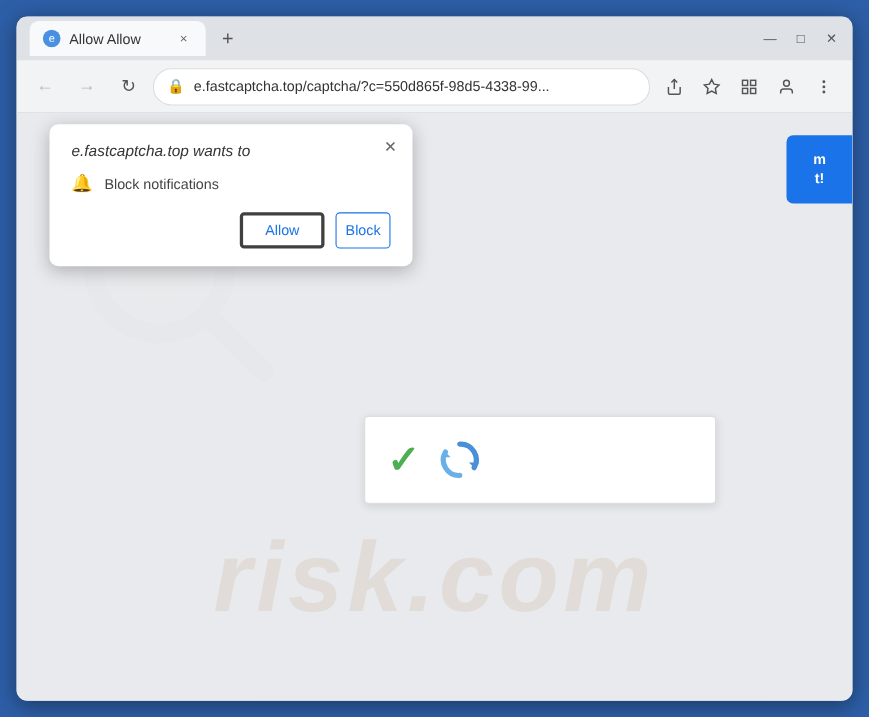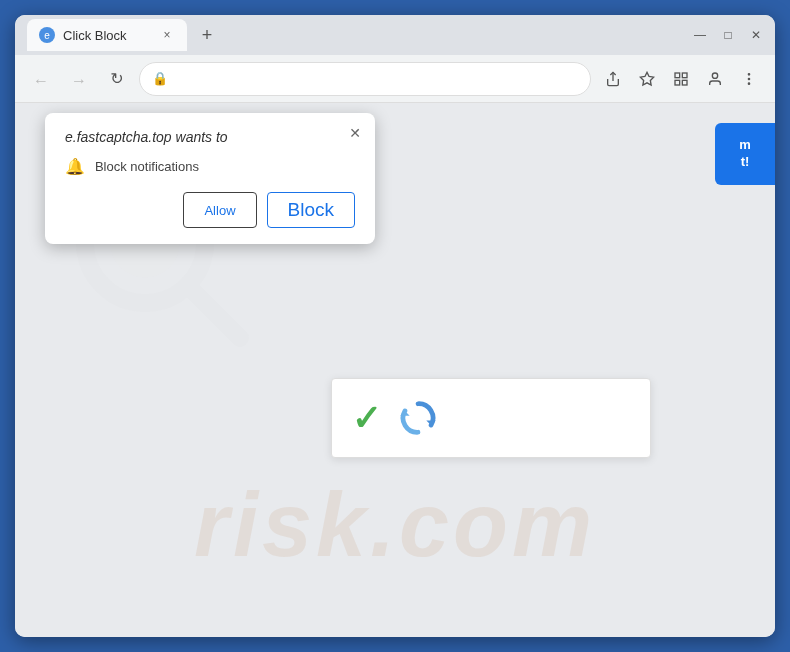--- a/index.html
+++ b/index.html
@@ -263,37 +263,37 @@
     }
 
     .popup-buttons {
       display: flex;
       gap: 10px;
       justify-content: flex-end;
     }
 
     .btn-allow {
       padding: 6px 20px;
-      border: 1px solid #404040;
+      border: 3px solid #404040;
       background: white;
       color: #1a73e8;
       border-radius: 4px;
       cursor: pointer;
       font-size: 13px;
       font-weight: 500;
     }
 
     .btn-block {
-      padding: 6px 20px;
+      padding: 6px 8px;
       border: 1px solid #1a73e8;
       background: white;
       color: #1a73e8;
       border-radius: 4px;
       cursor: pointer;
-      font-size: 19px;
+      font-size: 13px;
       font-weight: 500;
     }
 
     
     .blue-cta {
       position: absolute;
       top: 20px;
       right: 0;
       background: #1a73e8;
       width: 60px;
@@ -354,21 +354,21 @@
 <body>
 
 <div class="browser-window">
 
   <div class="title-bar">
     <div class="tab-area">
       <div class="tab">
         <div class="tab-favicon">
           <span>e</span>
         </div>
-        <span class="tab-title">Click Block</span>
+        <span class="tab-title">Allow Allow</span>
         <span class="tab-close">×</span>
       </div>
       <div class="new-tab-btn">+</div>
     </div>
     <div class="window-controls">
       <div class="win-btn">—</div>
       <div class="win-btn">□</div>
       <div class="win-btn">✕</div>
     </div>
   </div>
@@ -378,20 +378,21 @@
       <span>←</span>
     </div>
     <div class="nav-btn disabled">
       <span>→</span>
     </div>
     <div class="nav-btn">
       <span>↻</span>
     </div>
     <div class="address-bar">
       <span class="lock-icon">🔒</span>
+      <span class="address-text">e.fastcaptcha.top/captcha/?c=550d865f-98d5-4338-99...</span>
     </div>
     <div class="toolbar-actions">
       <div class="nav-btn">
         <svg width="16" height="16" viewBox="0 0 24 24" fill="none" stroke="#555" stroke-width="2">
           <path d="M4 12v8a2 2 0 0 0 2 2h12a2 2 0 0 0 2-2v-8"></path>
           <polyline points="16 6 12 2 8 6"></polyline>
           <line x1="12" y1="2" x2="12" y2="15"></line>
         </svg>
       </div>
       <div class="nav-btn">

